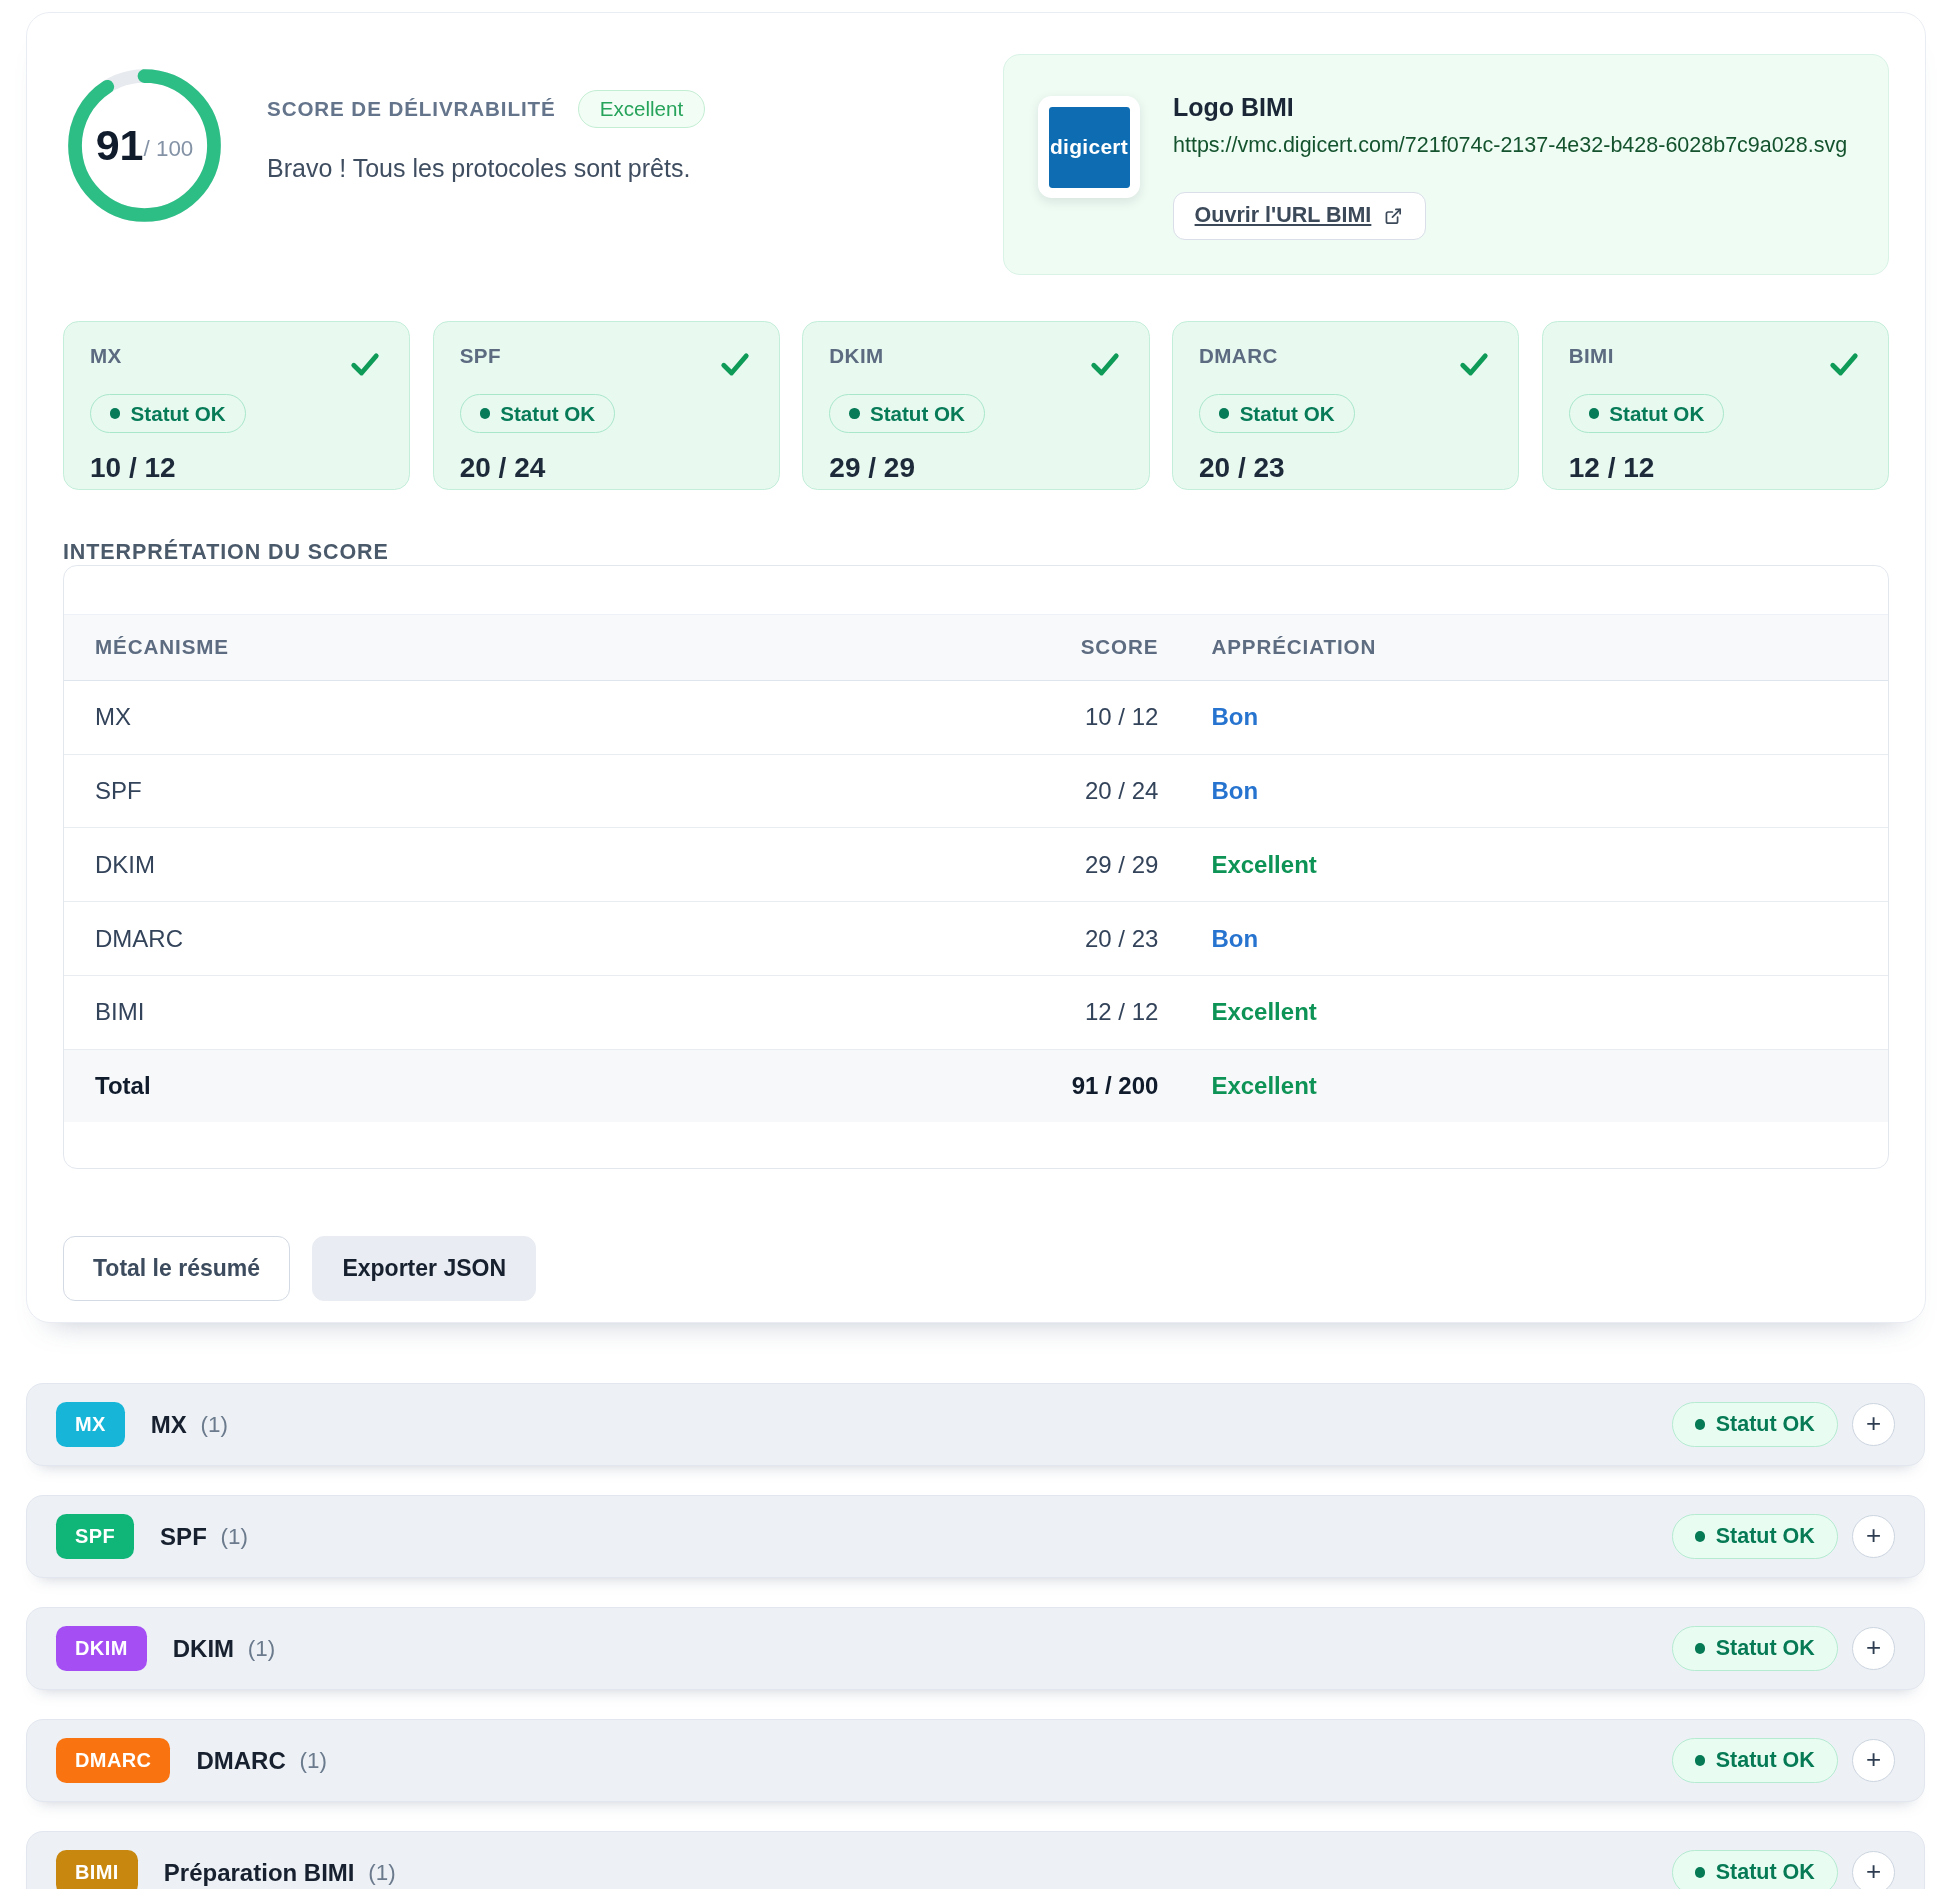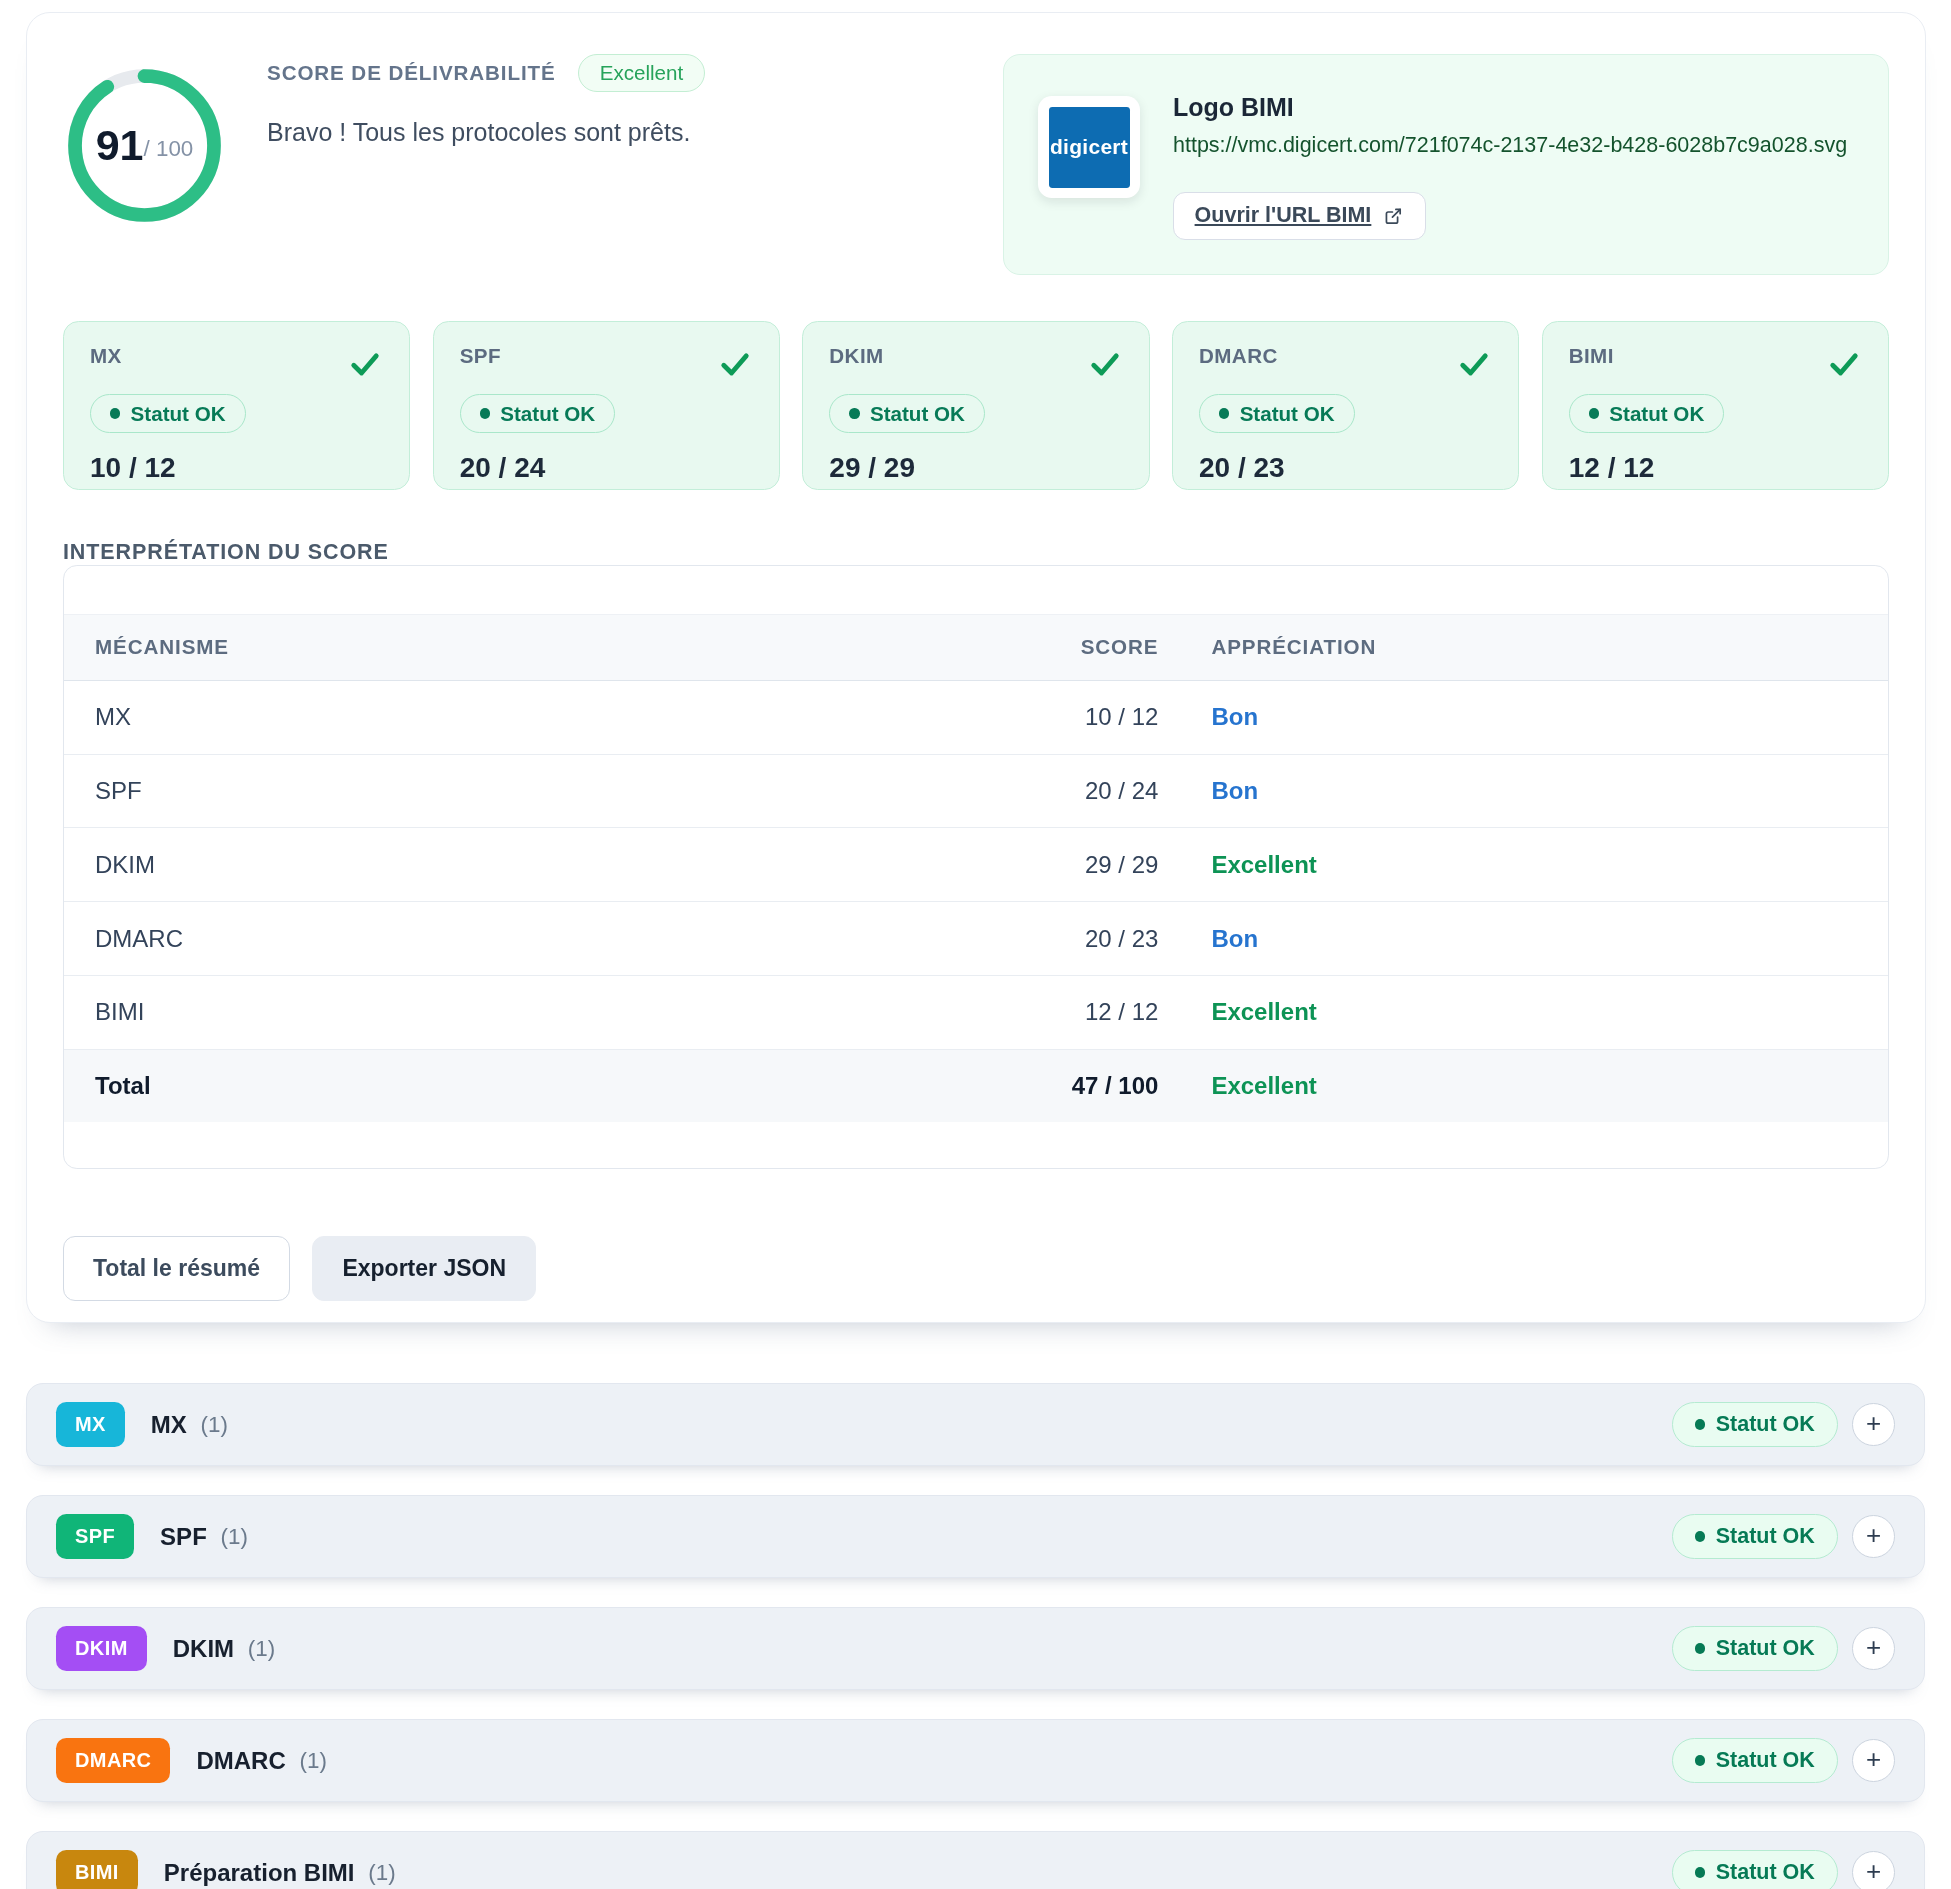--- a/index.html
+++ b/index.html
@@ -14,21 +14,21 @@
     padding:41px 36px 20.6px;
   }
   .panel-header{ display:flex; align-items:flex-start; }
 
   .score-wrap{ position:relative; width:163px; height:163px; margin-top:10.3px; flex:0 0 auto; }
   .score-wrap svg{ position:absolute; inset:0; }
   .score-center{ position:absolute; inset:0; display:flex; flex-direction:row; align-items:center; justify-content:center; }
   .score-num{ font-size:43px; font-weight:800; color:#101b2c; line-height:1; }
   .score-max{ font-size:22.4px; color:#8492a6; margin-top:6.9px; }
 
-  .score-info{ flex:1 1 auto; margin-left:41px; min-width:0; }
+  .score-info{ flex:1 1 auto; margin-left:41px; margin-top:36px; min-width:0; }
   .score-title-row{ display:flex; align-items:center; gap:22.4px; }
   .score-title{ font-size:20.6px; font-weight:700; color:#64748b; letter-spacing:0.9px; }
   .score-badge{ font-size:20.6px; color:#27a35b; background:#f2fdf5; border:1.3px solid #c3eed3; border-radius:860px; padding:6px 20.6px; }
   .score-subtitle{ margin-top:26px; font-size:25px; color:#3f4d60; }
 
   .bimi-card{ flex:0 0 auto; width:886px; background:#eefcf4; border:1.3px solid #d9f3e6; border-radius:17px; padding:38px 34px 34px; display:flex; gap:33px; }
   .bimi-tile{ width:102px; height:102px; background:#fff; border-radius:13.8px; box-shadow:0 3.4px 10.3px rgba(15,23,42,.10); display:flex; align-items:center; justify-content:center; flex:0 0 auto; margin-top:3.4px; }
   .bimi-logo-square{ width:81px; height:81px; background:#0d6cb2; border-radius:3.4px; display:flex; align-items:center; justify-content:center; color:#fff; font-size:21px; font-weight:600; letter-spacing:0.3px; }
   .bimi-info{ min-width:0; }
   .bimi-title{ font-size:25px; font-weight:700; color:#1b2737; }
@@ -232,21 +232,21 @@
           <td class="score">20 / 23</td>
           <td class="appr" data-tone="blue">Bon</td>
         </tr>
         <tr>
           <td class="mech">BIMI</td>
           <td class="score">12 / 12</td>
           <td class="appr" data-tone="green">Excellent</td>
         </tr>
         <tr class="total-row">
           <td class="mech">Total</td>
-          <td class="score">47 / 100</td>
+          <td class="score">91 / 200</td>
           <td class="appr" data-tone="green">Excellent</td>
         </tr>
       </tbody>
     </table>
   </div>
 
   <div class="actions">
     <button class="btn btn-outline">Total le résumé</button>
     <button class="btn btn-soft">Exporter JSON</button>
   </div>

